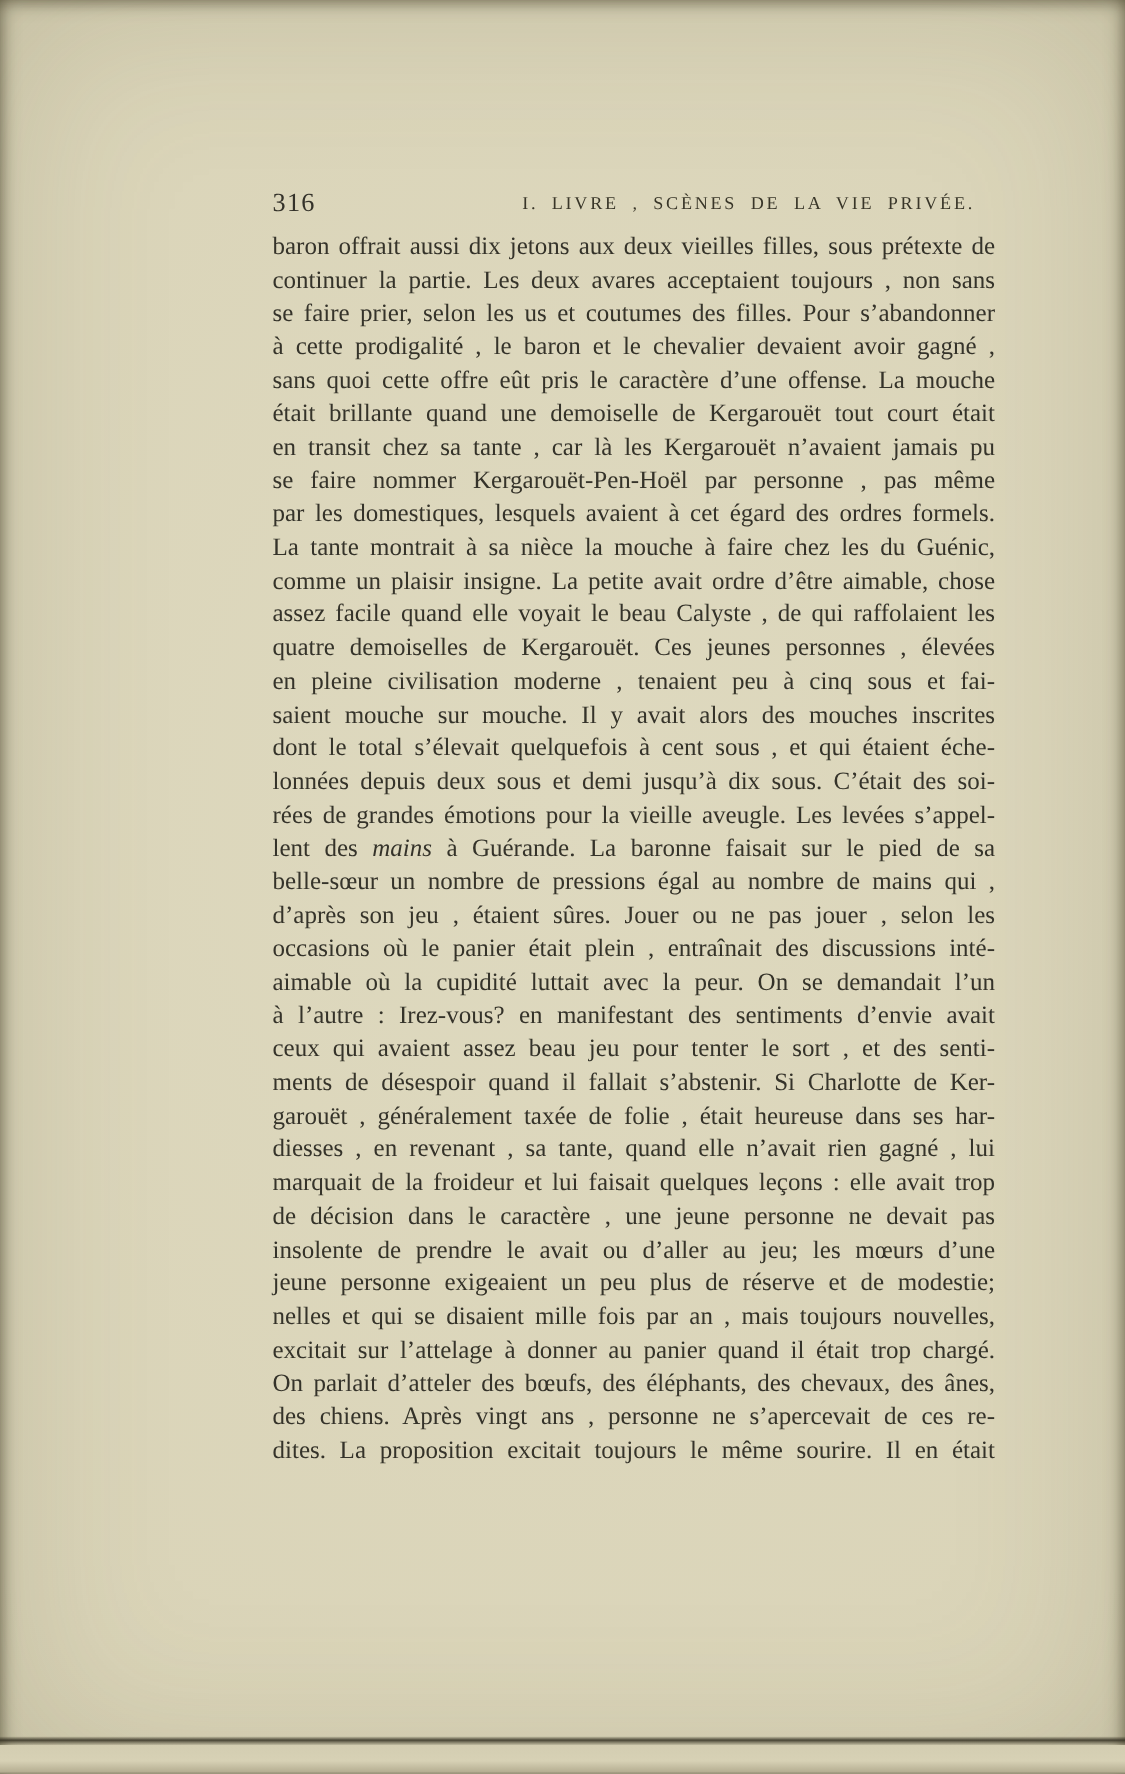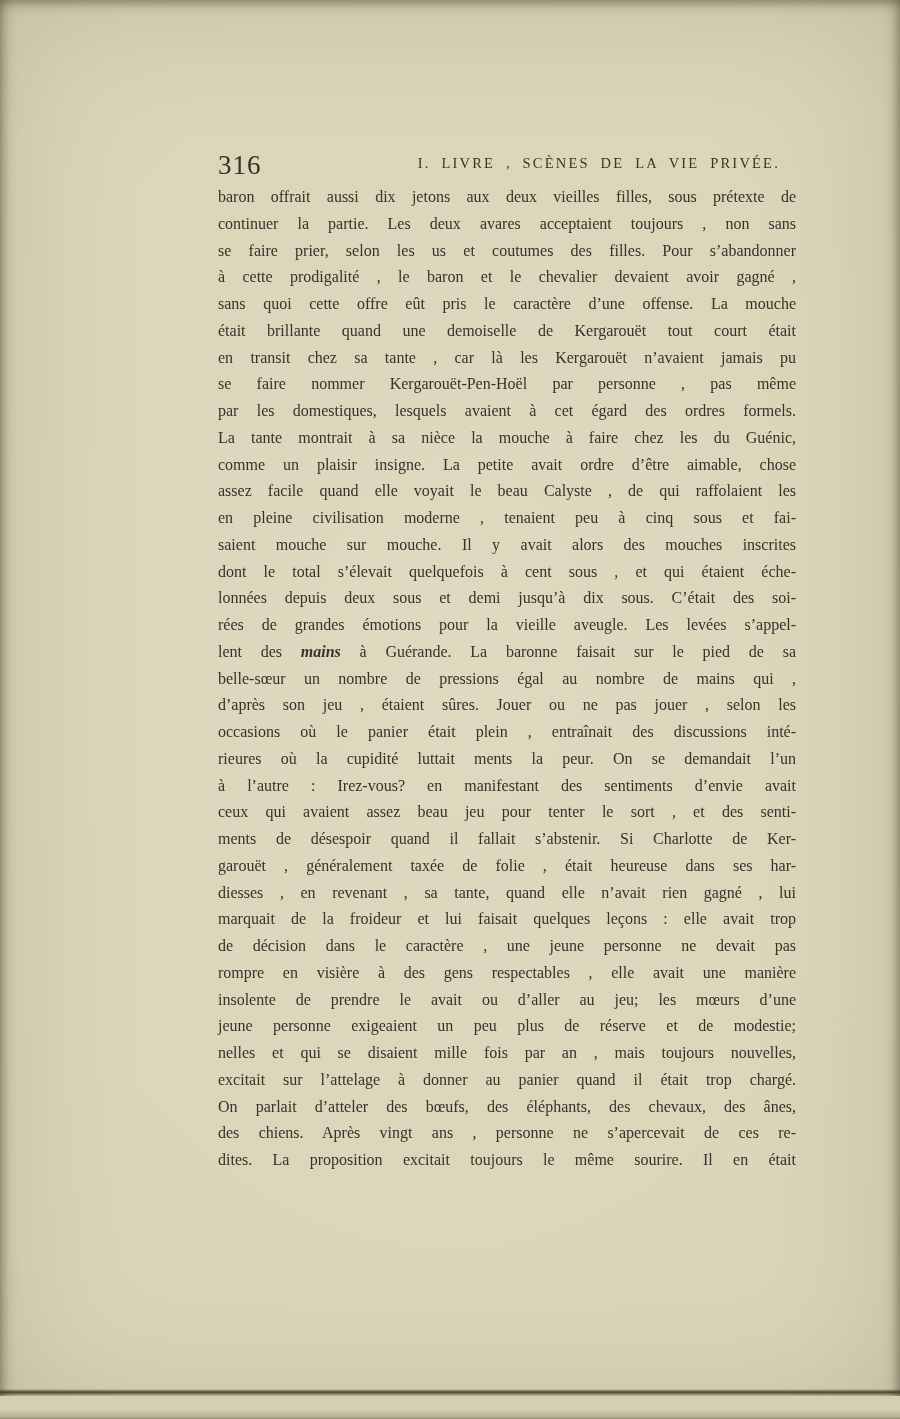--- a/index.html
+++ b/index.html
@@ -29,21 +29,21 @@
     position: absolute;
     top: 150px;
     left: 218px;
     width: 578px;
     height: 26px;
   }
   .page-number {
     position: absolute;
     left: 0;
     top: 0;
-    font-size: 27px;
+    font-size: 21px;
     letter-spacing: 1px;
     color: #34322a;
   }
   .running-header {
     position: absolute;
     left: 0;
     right: 0;
     top: 5px;
     text-align: right;
     transform: translateX(-16px);
@@ -52,31 +52,30 @@
     word-spacing: 5px;
     color: #393629;
   }
   .text-block {
     position: absolute;
     top: 184px;
     left: 218px;
     width: 578px;
   }
   .line {
-    font-size: 16px;
+    font-size: 20px;
     line-height: 26.75px;
     height: 26.75px;
     text-align: justify;
     text-align-last: justify;
     white-space: normal;
     color: #35332a;
   }
   .line em {
     font-style: italic;
-    font-weight: bold;
   }
   .bottom-shadow {
     position: absolute;
     left: 0;
     right: 0;
     top: 1389px;
     height: 7px;
     background: linear-gradient(to bottom,
       rgba(60, 55, 38, 0) 0%,
       rgba(48, 44, 30, 0.85) 45%,
@@ -112,38 +111,38 @@
       <div class="line">se faire prier, selon les us et coutumes des filles. Pour s’abandonner</div>
       <div class="line">à cette prodigalité , le baron et le chevalier devaient avoir gagné ,</div>
       <div class="line">sans quoi cette offre eût pris le caractère d’une offense. La mouche</div>
       <div class="line">était brillante quand une demoiselle de Kergarouët tout court était</div>
       <div class="line">en transit chez sa tante , car là les Kergarouët n’avaient jamais pu</div>
       <div class="line">se faire nommer Kergarouët-Pen-Hoël par personne , pas même</div>
       <div class="line">par les domestiques, lesquels avaient à cet égard des ordres formels.</div>
       <div class="line">La tante montrait à sa nièce la mouche à faire chez les du Guénic,</div>
       <div class="line">comme un plaisir insigne. La petite avait ordre d’être aimable, chose</div>
       <div class="line">assez facile quand elle voyait le beau Calyste , de qui raffolaient les</div>
+      <div class="line">quatre demoiselles de Kergarouët. Ces jeunes personnes , élevées</div>
       <div class="line">en pleine civilisation moderne , tenaient peu à cinq sous et fai-</div>
       <div class="line">saient mouche sur mouche. Il y avait alors des mouches inscrites</div>
       <div class="line">dont le total s’élevait quelquefois à cent sous , et qui étaient éche-</div>
       <div class="line">lonnées depuis deux sous et demi jusqu’à dix sous. C’était des soi-</div>
       <div class="line">rées de grandes émotions pour la vieille aveugle. Les levées s’appel-</div>
       <div class="line"><span>lent des </span><em>mains</em><span> à Guérande. La baronne faisait sur le pied de sa</span></div>
       <div class="line">belle-sœur un nombre de pressions égal au nombre de mains qui ,</div>
       <div class="line">d’après son jeu , étaient sûres. Jouer ou ne pas jouer , selon les</div>
       <div class="line">occasions où le panier était plein , entraînait des discussions inté-</div>
-      <div class="line">rieures où la cupidité luttait ments la peur. On se demandait l’un</div>
+      <div class="line">aimable où la cupidité luttait avec la peur. On se demandait l’un</div>
       <div class="line">à l’autre : Irez-vous? en manifestant des sentiments d’envie avait</div>
       <div class="line">ceux qui avaient assez beau jeu pour tenter le sort , et des senti-</div>
       <div class="line">ments de désespoir quand il fallait s’abstenir. Si Charlotte de Ker-</div>
       <div class="line">garouët , généralement taxée de folie , était heureuse dans ses har-</div>
       <div class="line">diesses , en revenant , sa tante, quand elle n’avait rien gagné , lui</div>
       <div class="line">marquait de la froideur et lui faisait quelques leçons : elle avait trop</div>
       <div class="line">de décision dans le caractère , une jeune personne ne devait pas</div>
-      <div class="line">rompre en visière à des gens respectables , elle avait une manière</div>
       <div class="line">insolente de prendre le avait ou d’aller au jeu; les mœurs d’une</div>
       <div class="line">jeune personne exigeaient un peu plus de réserve et de modestie;</div>
       <div class="line">nelles et qui se disaient mille fois par an , mais toujours nouvelles,</div>
       <div class="line">excitait sur l’attelage à donner au panier quand il était trop chargé.</div>
       <div class="line">On parlait d’atteler des bœufs, des éléphants, des chevaux, des ânes,</div>
       <div class="line">des chiens. Après vingt ans , personne ne s’apercevait de ces re-</div>
       <div class="line">dites. La proposition excitait toujours le même sourire. Il en était</div>
     </div>
 
   <div class="bottom-shadow"></div>

